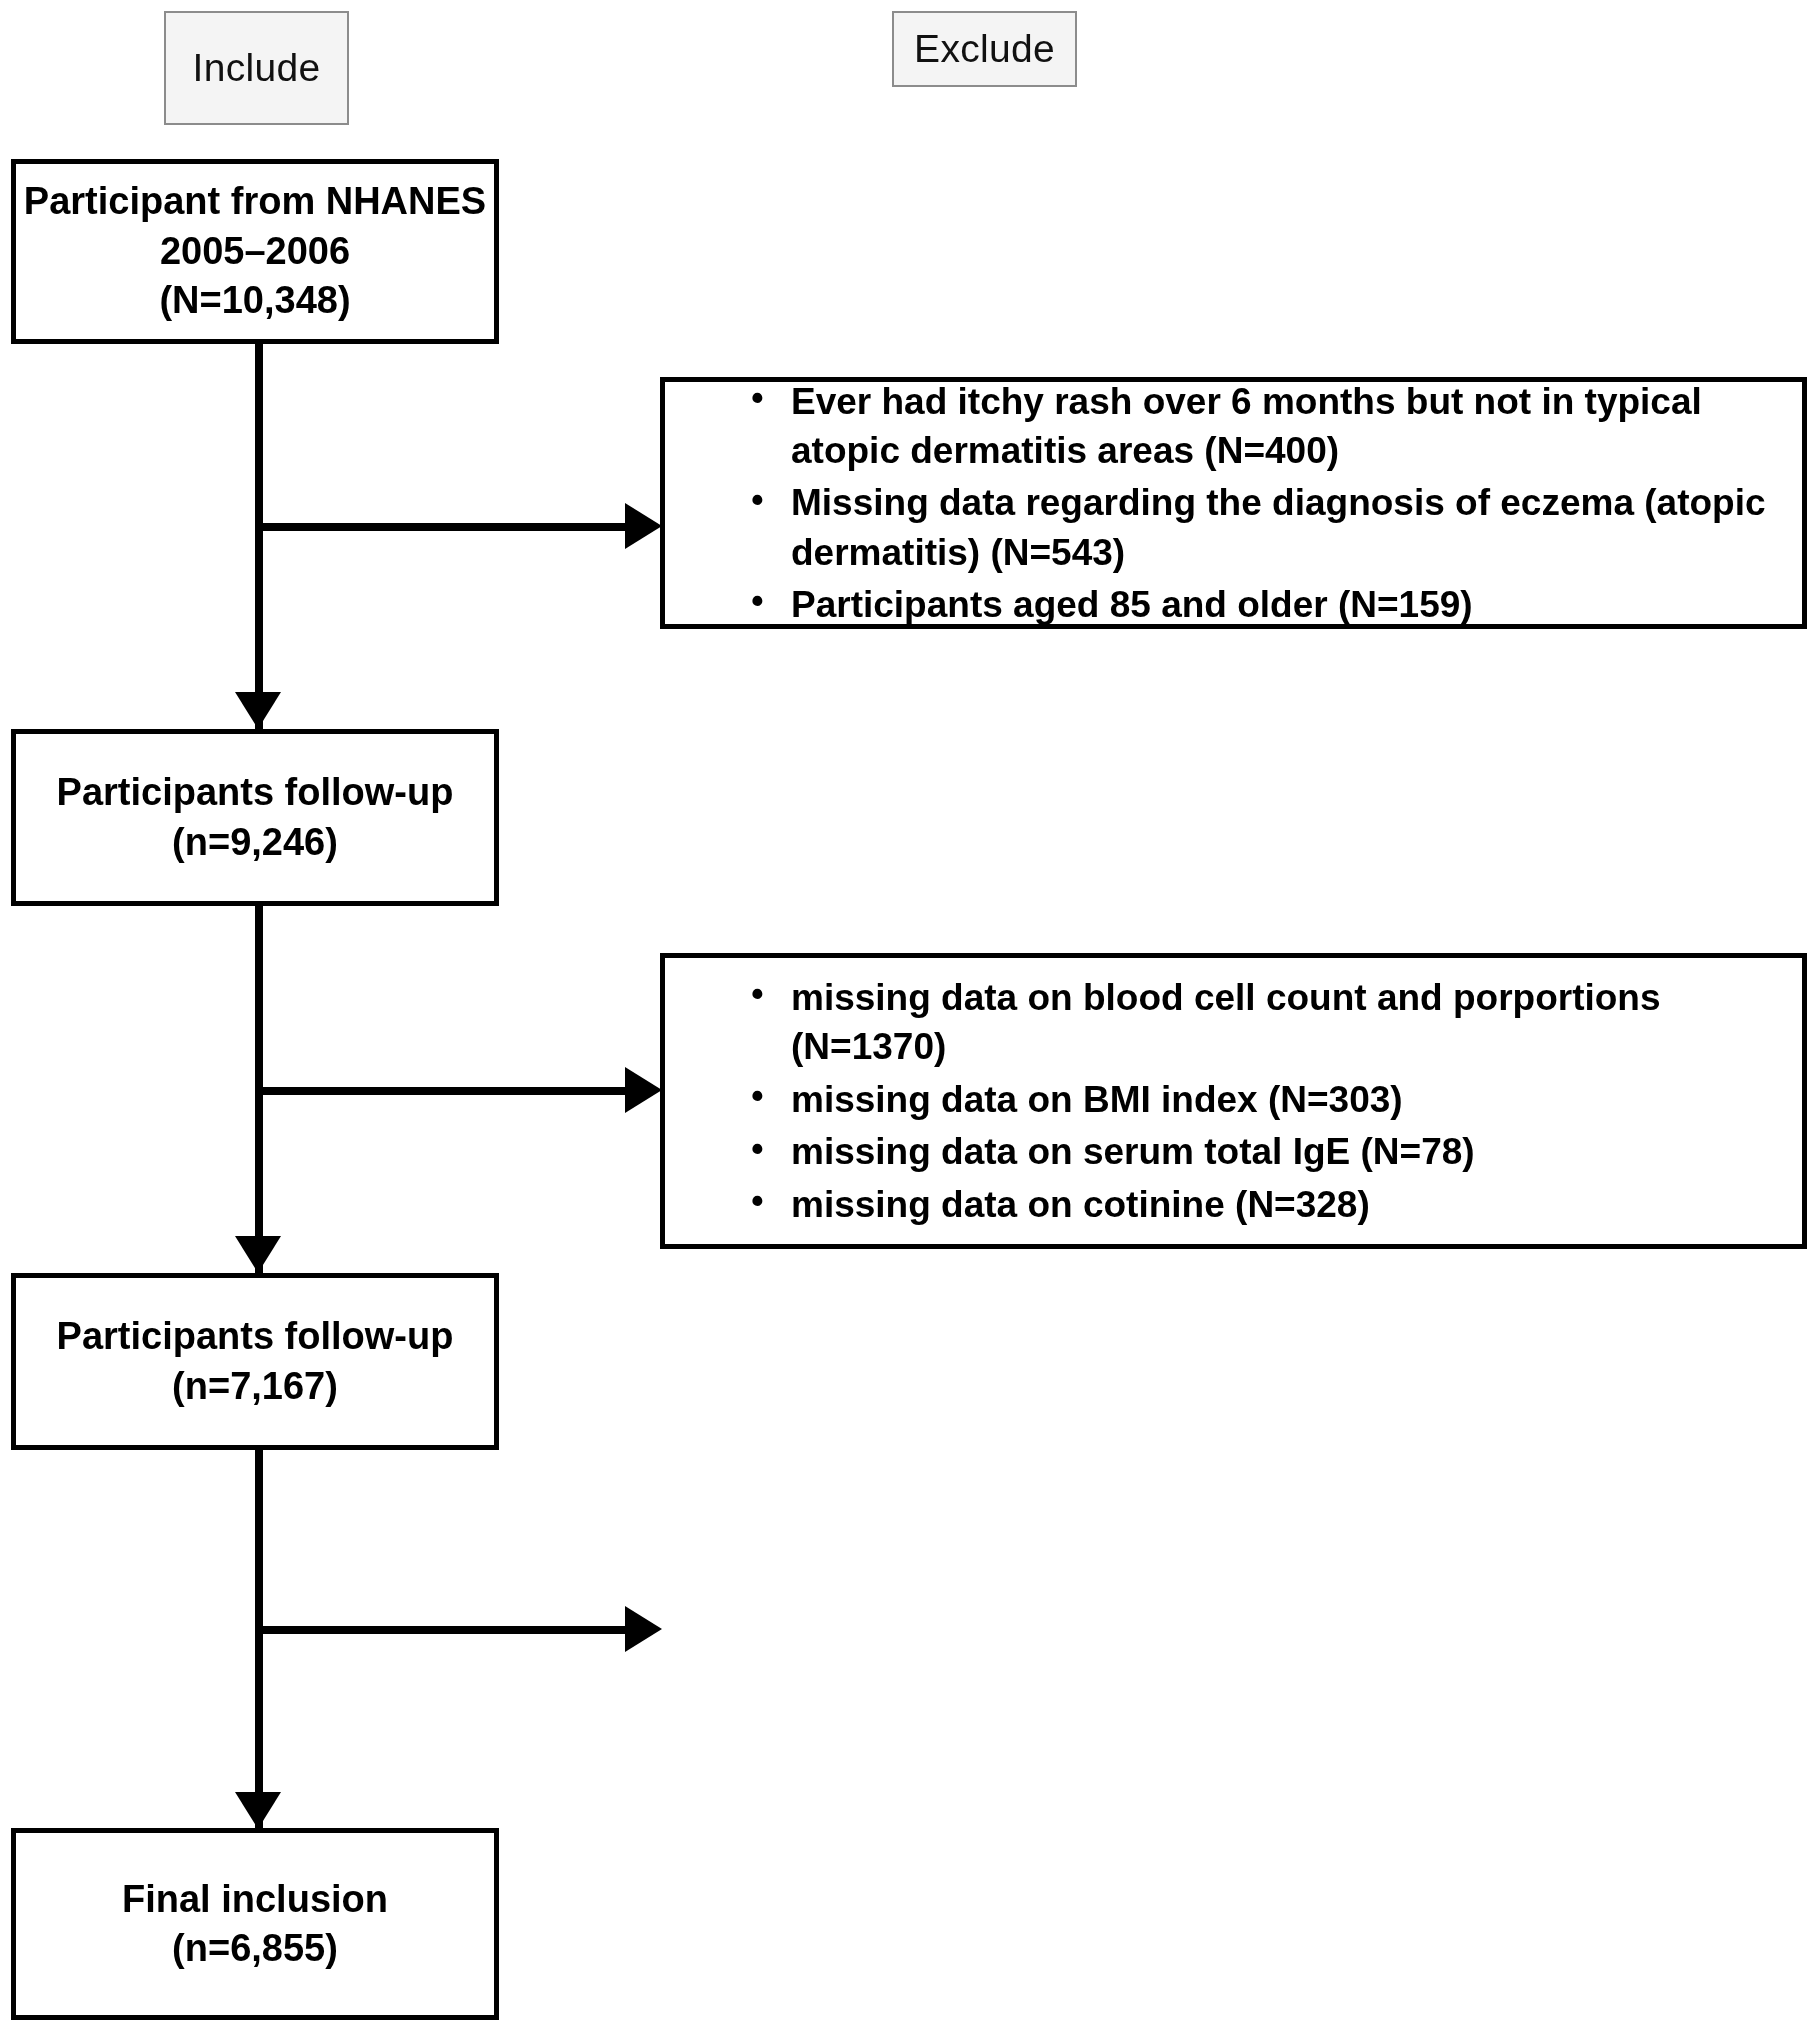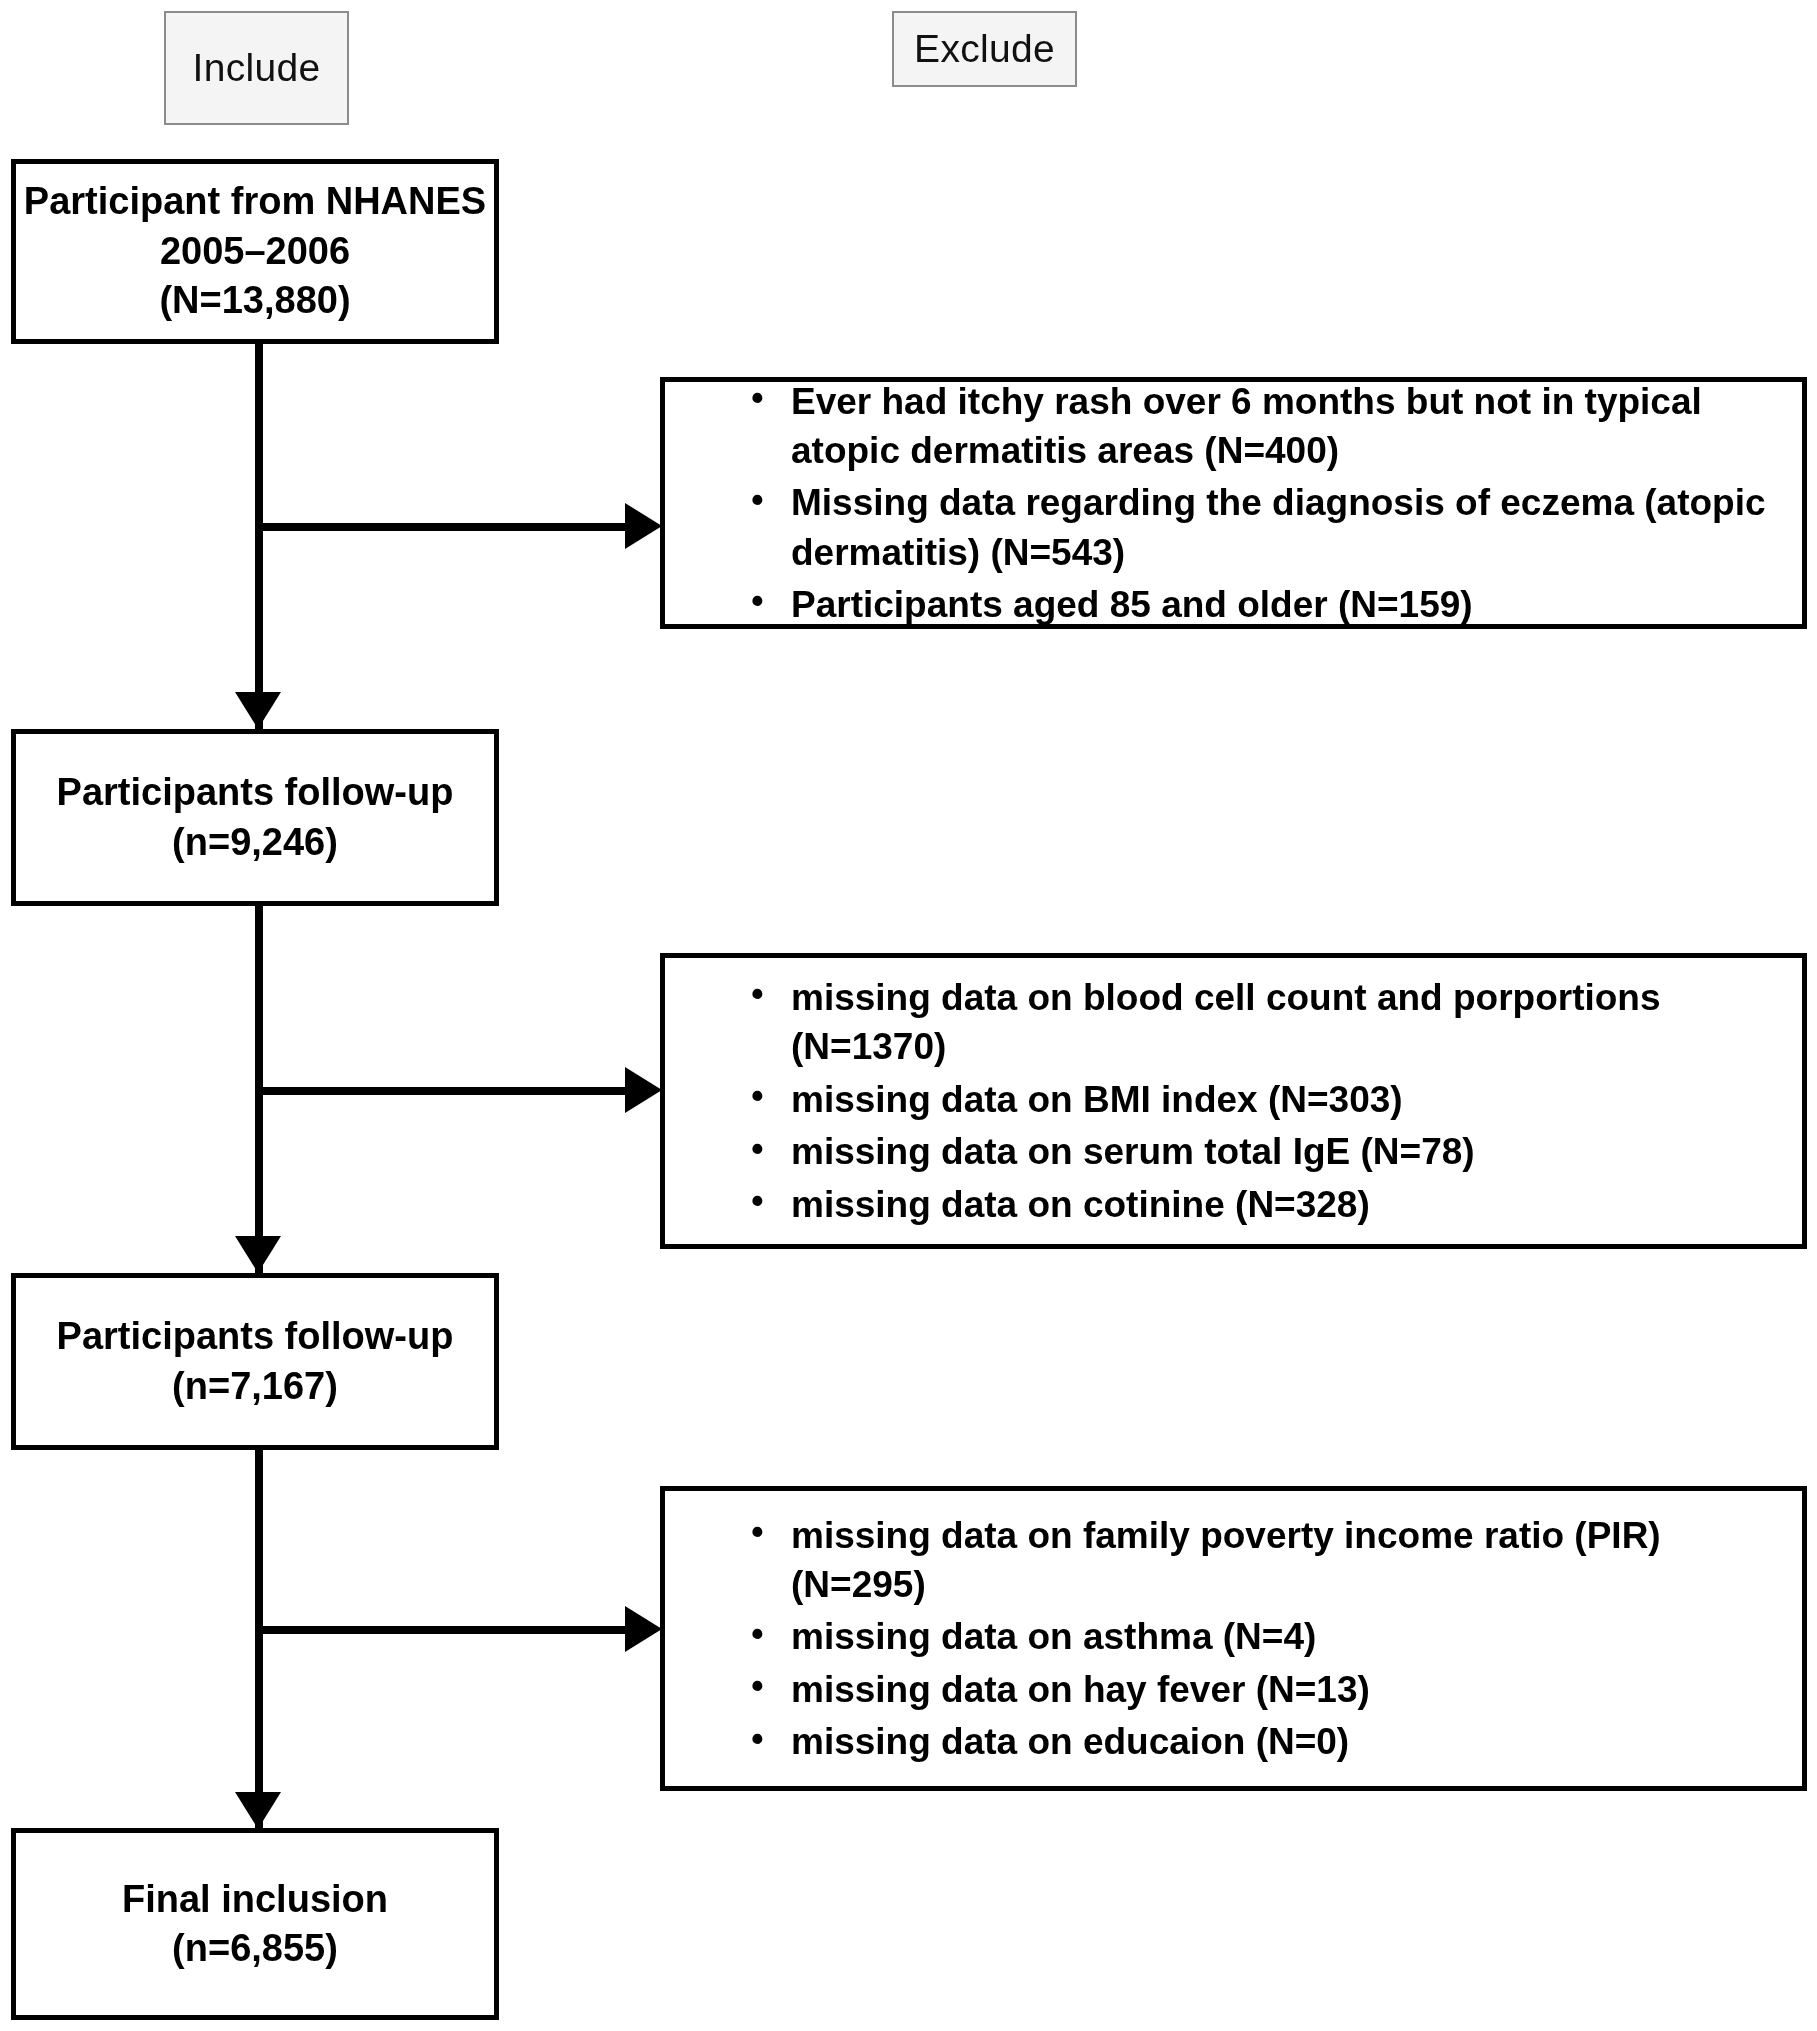--- a/index.html
+++ b/index.html
@@ -173,21 +173,21 @@
   <div id="d2" class="arrow-down"></div>
 
   <div id="v3" class="vline"></div>
   <div id="h3" class="hline"></div>
   <div id="a3" class="arrow-right"></div>
   <div id="d3" class="arrow-down"></div>
 
   <div id="box-source" class="flow-box">
     <span class="ln">Participant from NHANES</span>
     <span class="ln">2005–2006</span>
-    <span class="ln">(N=13,880)</span>
+    <span class="ln">(N=10,348)</span>
   </div>
 
   <div id="excl-1" class="exclude-box">
     <ul class="excl-list">
       <li>Ever had itchy rash over 6 months but not in typical atopic dermatitis areas (N=400)</li>
       <li>Missing data regarding the diagnosis of eczema (atopic dermatitis) (N=543)</li>
       <li>Participants aged 85 and older (N=159)</li>
     </ul>
   </div>
 
@@ -203,28 +203,20 @@
       <li>missing data on serum total IgE (N=78)</li>
       <li>missing data on cotinine (N=328)</li>
     </ul>
   </div>
 
   <div id="box-follow2" class="flow-box">
     <span class="ln">Participants follow-up</span>
     <span class="ln">(n=7,167)</span>
   </div>
 
-  <div id="excl-3" class="exclude-box">
-    <ul class="excl-list">
-      <li>missing data on family poverty income ratio (PIR) (N=295)</li>
-      <li>missing data on asthma (N=4)</li>
-      <li>missing data on hay fever (N=13)</li>
-      <li>missing data on educaion (N=0)</li>
-    </ul>
-  </div>
 
   <div id="box-final" class="flow-box">
     <span class="ln">Final inclusion</span>
     <span class="ln">(n=6,855)</span>
   </div>
 
 </div>
 
 
 </body></html>

